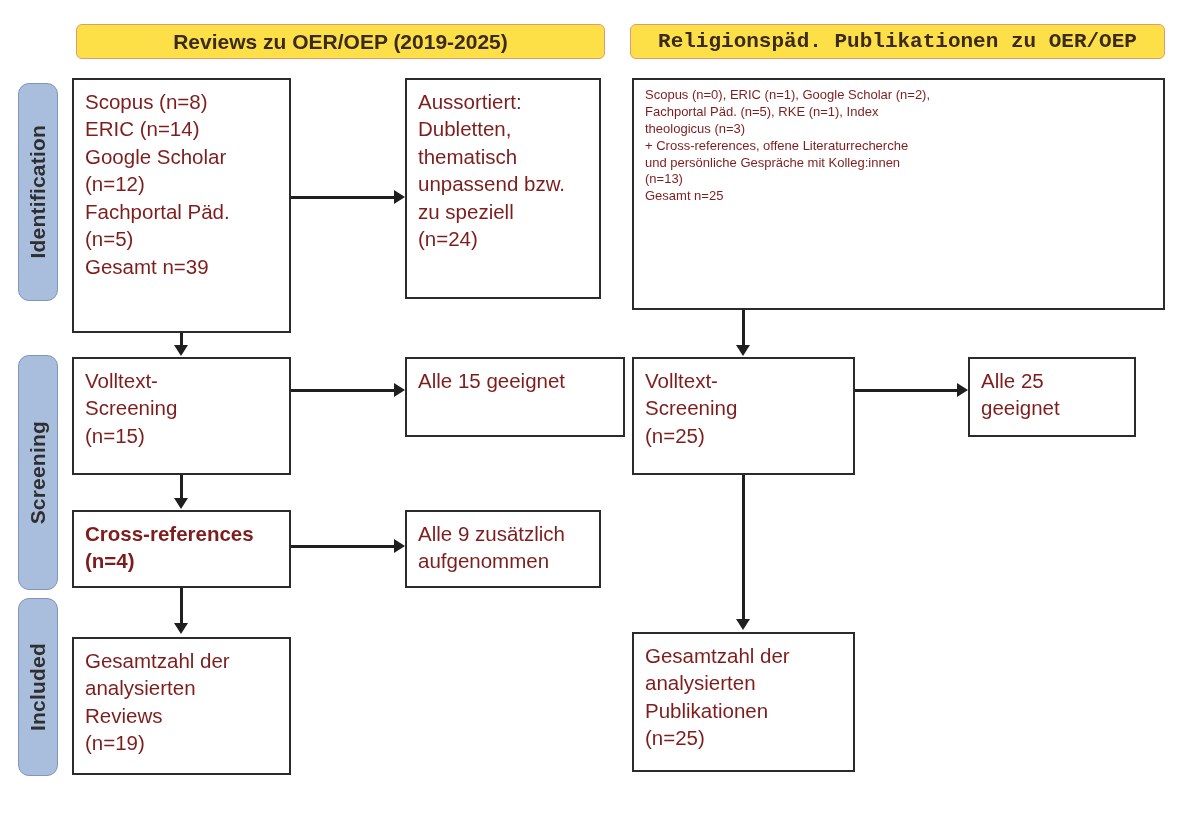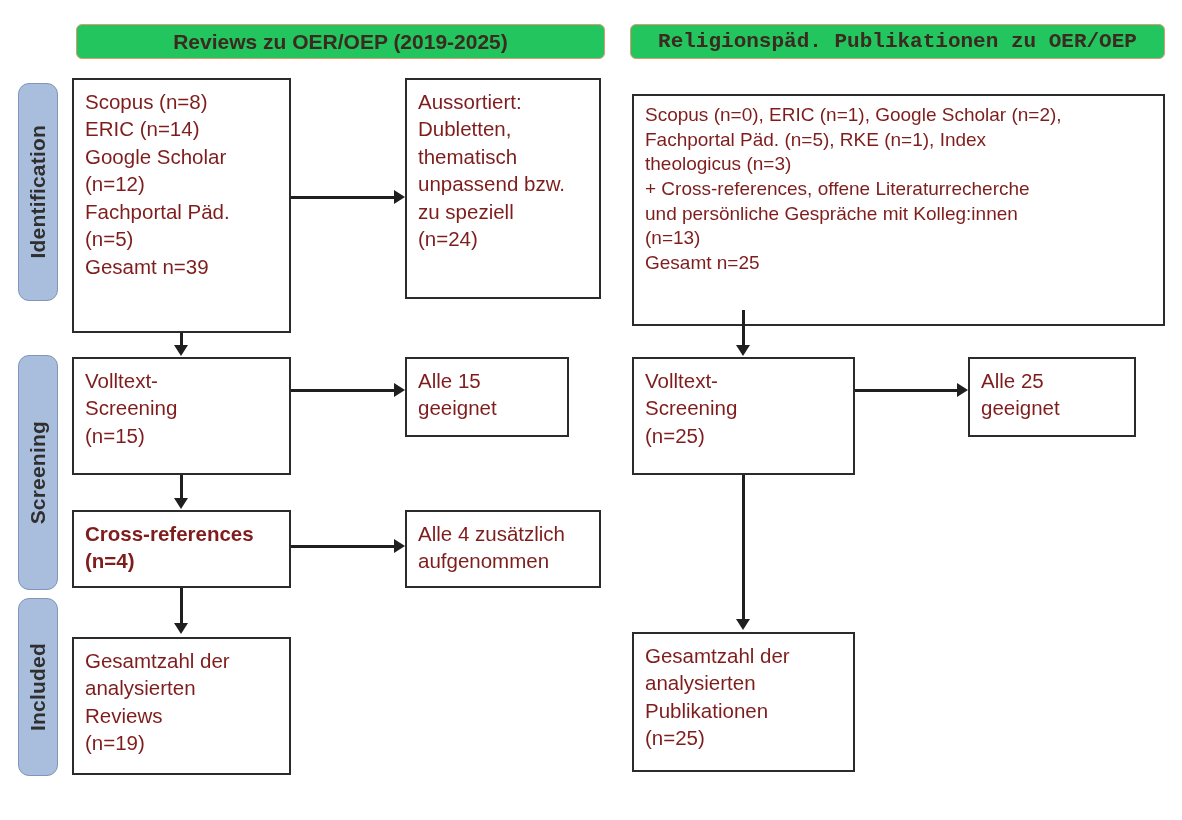--- a/index.html
+++ b/index.html
@@ -40,21 +40,21 @@
     font-weight: bold;
     font-size: 21px;
     letter-spacing: 0.2px;
     color: #2f2f2f;
     white-space: nowrap;
   }
 
   
   .col-header {
     position: absolute;
-    background: #22c55e;
+    background: #fde047;
     border: 1px solid #e09a6d;
     border-radius: 6px;
     box-sizing: border-box;
     display: flex;
     align-items: center;
     justify-content: center;
     font-weight: bold;
     font-size: 21px;
     color: #3b2a20;
     white-space: nowrap;
@@ -67,24 +67,23 @@
     border: 2.5px solid #2b2b2b;
     box-sizing: border-box;
     padding: 8px 9px 5px 11px;
     font-size: 20.5px;
     line-height: 1.34;
     color: #7f1d1d;
     white-space: pre-line;
     overflow: hidden;
   }
   .box.dense {
-    font-size: 19px;
+    font-size: 13px;
     line-height: 1.3;
     padding-top: 7px;
-    margin-top: 16px;
   }
 
   
   .conn-v {
     position: absolute;
     width: 3px;
     background: #1f1f1f;
   }
   .conn-h {
     position: absolute;
@@ -145,32 +144,32 @@
   <div class="conn-h" style="left:291px; top:196px; width:103px;"></div>
   <div class="arrow-right" style="left:394px; top:190px;"></div>
 
   <div class="conn-v" style="left:180px; top:333px; width:3px; height:14px;"></div>
   <div class="arrow-down" style="left:174px; top:345px;"></div>
 
   <div class="box" style="left:72px; top:357px; width:219px; height:118px;">Volltext-
 Screening
 (n=15)</div>
 
-  <div class="box" style="left:405px; top:357px; width:164px; height:80px;">Alle 15 geeignet</div>
+  <div class="box" style="left:405px; top:357px; width:220px; height:80px;">Alle 15 geeignet</div>
 
   <div class="conn-h" style="left:291px; top:389px; width:103px;"></div>
   <div class="arrow-right" style="left:394px; top:383px;"></div>
 
   <div class="conn-v" style="left:180px; top:475px; width:3px; height:24px;"></div>
   <div class="arrow-down" style="left:174px; top:498px;"></div>
 
   <div class="box" style="left:72px; top:510px; width:219px; height:78px;font-weight:bold;">Cross-references
 (n=4)</div>
 
-  <div class="box" style="left:405px; top:510px; width:196px; height:78px;">Alle 4 zusätzlich
+  <div class="box" style="left:405px; top:510px; width:196px; height:78px;">Alle 9 zusätzlich
 aufgenommen</div>
 
   <div class="conn-h" style="left:291px; top:545px; width:103px;"></div>
   <div class="arrow-right" style="left:394px; top:539px;"></div>
 
   <div class="conn-v" style="left:180px; top:588px; width:3px; height:36px;"></div>
   <div class="arrow-down" style="left:174px; top:623px;"></div>
 
   <div class="box" style="left:72px; top:637px; width:219px; height:138px;">Gesamtzahl der
 analysierten

